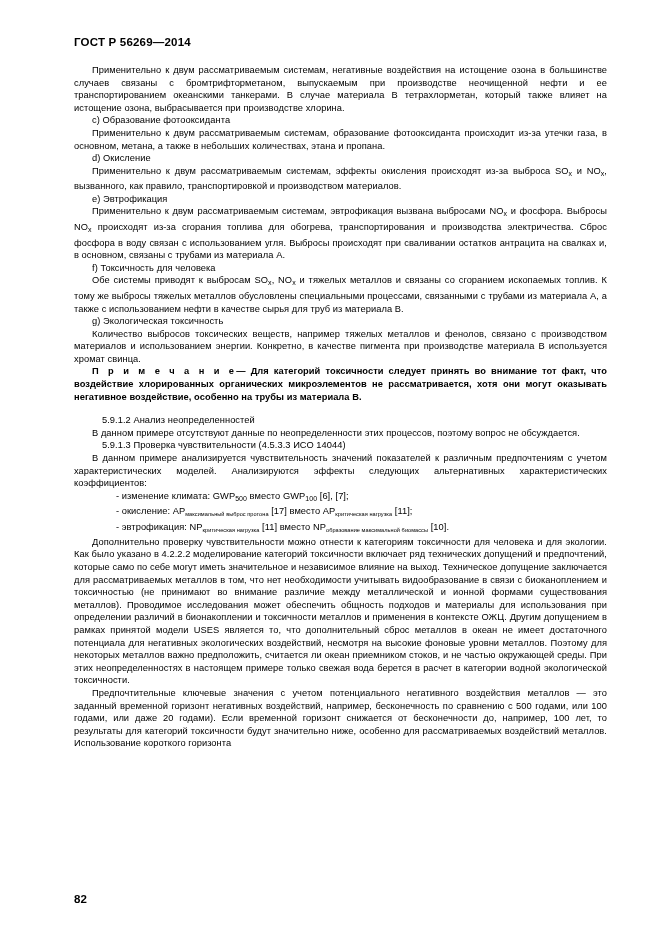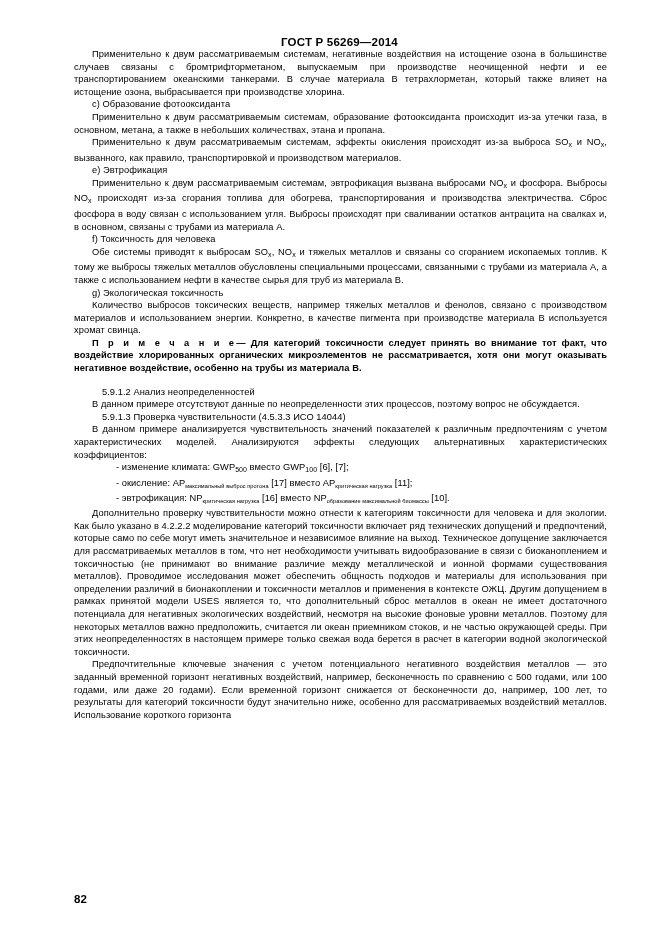--- a/index.html
+++ b/index.html
@@ -17,24 +17,25 @@
   }
   .page {
     position: absolute;
     left: 0; top: 0;
     width: 661px;
     height: 935px;
     box-sizing: border-box;
     padding: 36px 54px 30px 74px;
   }
   .header {
-    text-align: center;
+    text-align: left;
     font-size: 11.5px;
     font-weight: bold;
     letter-spacing: 0.2px;
+    margin-bottom: 16px;
     padding-right: 2px;
   }
   .content {
     font-size: 9.3px;
     line-height: 12.6px;
     text-align: justify;
     letter-spacing: 0.05px;
   }
   .content p {
     margin: 0;
@@ -94,20 +95,21 @@
 
   <div class="header">ГОСТ Р 56269—2014</div>
 
   <div class="content">
 
     <p class="indent">Применительно к двум рассматриваемым системам, негативные воздействия на истощение озона в большинстве случаев связаны с бромтрифторметаном, выпускаемым при производстве неочищенной нефти и ее транспортированием океанскими танкерами. В случае материала В тетрахлорметан, который также влияет на истощение озона, выбрасывается при производстве хлорина.</p>
 
     <p class="sub-head">c) Образование фотооксиданта</p>
     <p class="indent">Применительно к двум рассматриваемым системам, образование фотооксиданта происходит из-за утечки газа, в основном, метана, а также в небольших количествах, этана и пропана.</p>
 
+    <p class="sub-head">d) Окисление</p>
     <p class="indent"><span>Применительно к двум рассматриваемым системам, эффекты окисления происходят из-за выброса SO</span><sub>х</sub><span> и NO</span><sub>х</sub><span>, вызванного, как правило, транспортировкой и производством материалов.</span></p>
 
     <p class="sub-head">e) Эвтрофикация</p>
     <p class="indent"><span>Применительно к двум рассматриваемым системам, эвтрофикация вызвана выбросами NO</span><sub>х</sub><span> и фосфора. Выбросы NO</span><sub>х</sub><span> происходят из-за сгорания топлива для обогрева, транспортирования и производства электричества. Сброс фосфора в воду связан с использованием угля. Выбросы происходят при сваливании остатков антрацита на свалках и, в основном, связаны с трубами из материала А.</span></p>
 
     <p class="sub-head">f) Токсичность для человека</p>
     <p class="indent"><span>Обе системы приводят к выбросам SO</span><sub>х</sub><span>, NO</span><sub>х</sub><span> и тяжелых металлов и связаны со сгоранием ископаемых топлив. К тому же выбросы тяжелых металлов обусловлены специальными процессами, связанными с трубами из материала А, а также с использованием нефти в качестве сырья для труб из материала В.</span></p>
 
     <p class="sub-head">g) Экологическая токсичность</p>
     <p class="indent">Количество выбросов токсических веществ, например тяжелых металлов и фенолов, связано с производством материалов и использованием энергии. Конкретно, в качестве пигмента при производстве материала В используется хромат свинца.</p>
@@ -118,21 +120,21 @@
 
     <p class="noindent">5.9.1.2 Анализ неопределенностей</p>
     <p class="indent">В данном примере отсутствуют данные по неопределенности этих процессов, поэтому вопрос не обсуждается.</p>
 
     <p class="noindent">5.9.1.3 Проверка чувствительности (4.5.3.3 ИСО 14044)</p>
     <p class="indent">В данном примере анализируется чувствительность значений показателей к различным предпочтениям с учетом характеристических моделей. Анализируются эффекты следующих альтернативных характеристических коэффициентов:</p>
 
     <div class="bullet-list">
       <p><span>- изменение климата: GWP</span><sub>500</sub><span> вместо GWP</span><sub>100</sub><span> [6], [7];</span></p>
       <p><span>- окисление: AP</span><sub class="tiny-sub">максимальный выброс протона</sub><span> [17] вместо AP</span><sub class="tiny-sub">критическая нагрузка</sub><span> [11];</span></p>
-      <p><span>- эвтрофикация: NP</span><sub class="tiny-sub">критическая нагрузка</sub><span> [16] вместо NP</span><sub class="tiny-sub">образование максимальной биомассы</sub><span> [10].</span></p>
+      <p><span>- эвтрофикация: NP</span><sub class="tiny-sub">критическая нагрузка</sub><span> [11] вместо NP</span><sub class="tiny-sub">образование максимальной биомассы</sub><span> [10].</span></p>
     </div>
 
     <p class="indent">Дополнительно проверку чувствительности можно отнести к категориям токсичности для человека и для экологии. Как было указано в 4.2.2.2 моделирование категорий токсичности включает ряд технических допущений и предпочтений, которые само по себе могут иметь значительное и независимое влияние на выход. Техническое допущение заключается для рассматриваемых металлов в том, что нет необходимости учитывать видообразование в связи с биоканоплением и токсичностью (не принимают во внимание различие между металлической и ионной формами существования металлов). Проводимое исследования может обеспечить общность подходов и материалы для использования при определении различий в бионакоплении и токсичности металлов и применения в контексте ОЖЦ. Другим допущением в рамках принятой модели USES является то, что дополнительный сброс металлов в океан не имеет достаточного потенциала для негативных экологических воздействий, несмотря на высокие фоновые уровни металлов. Поэтому для некоторых металлов важно предположить, считается ли океан приемником стоков, и не частью окружающей среды. При этих неопределенностях в настоящем примере только свежая вода берется в расчет в категории водной экологической токсичности.</p>
 
     <p class="indent">Предпочтительные ключевые значения с учетом потенциального негативного воздействия металлов — это заданный временной горизонт негативных воздействий, например, бесконечность по сравнению с 500 годами, или 100 годами, или даже 20 годами). Если временной горизонт снижается от бесконечности до, например, 100 лет, то результаты для категорий токсичности будут значительно ниже, особенно для рассматриваемых воздействий металлов. Использование короткого горизонта</p>
 
   </div>
 
   <div class="footer">82</div>
 

